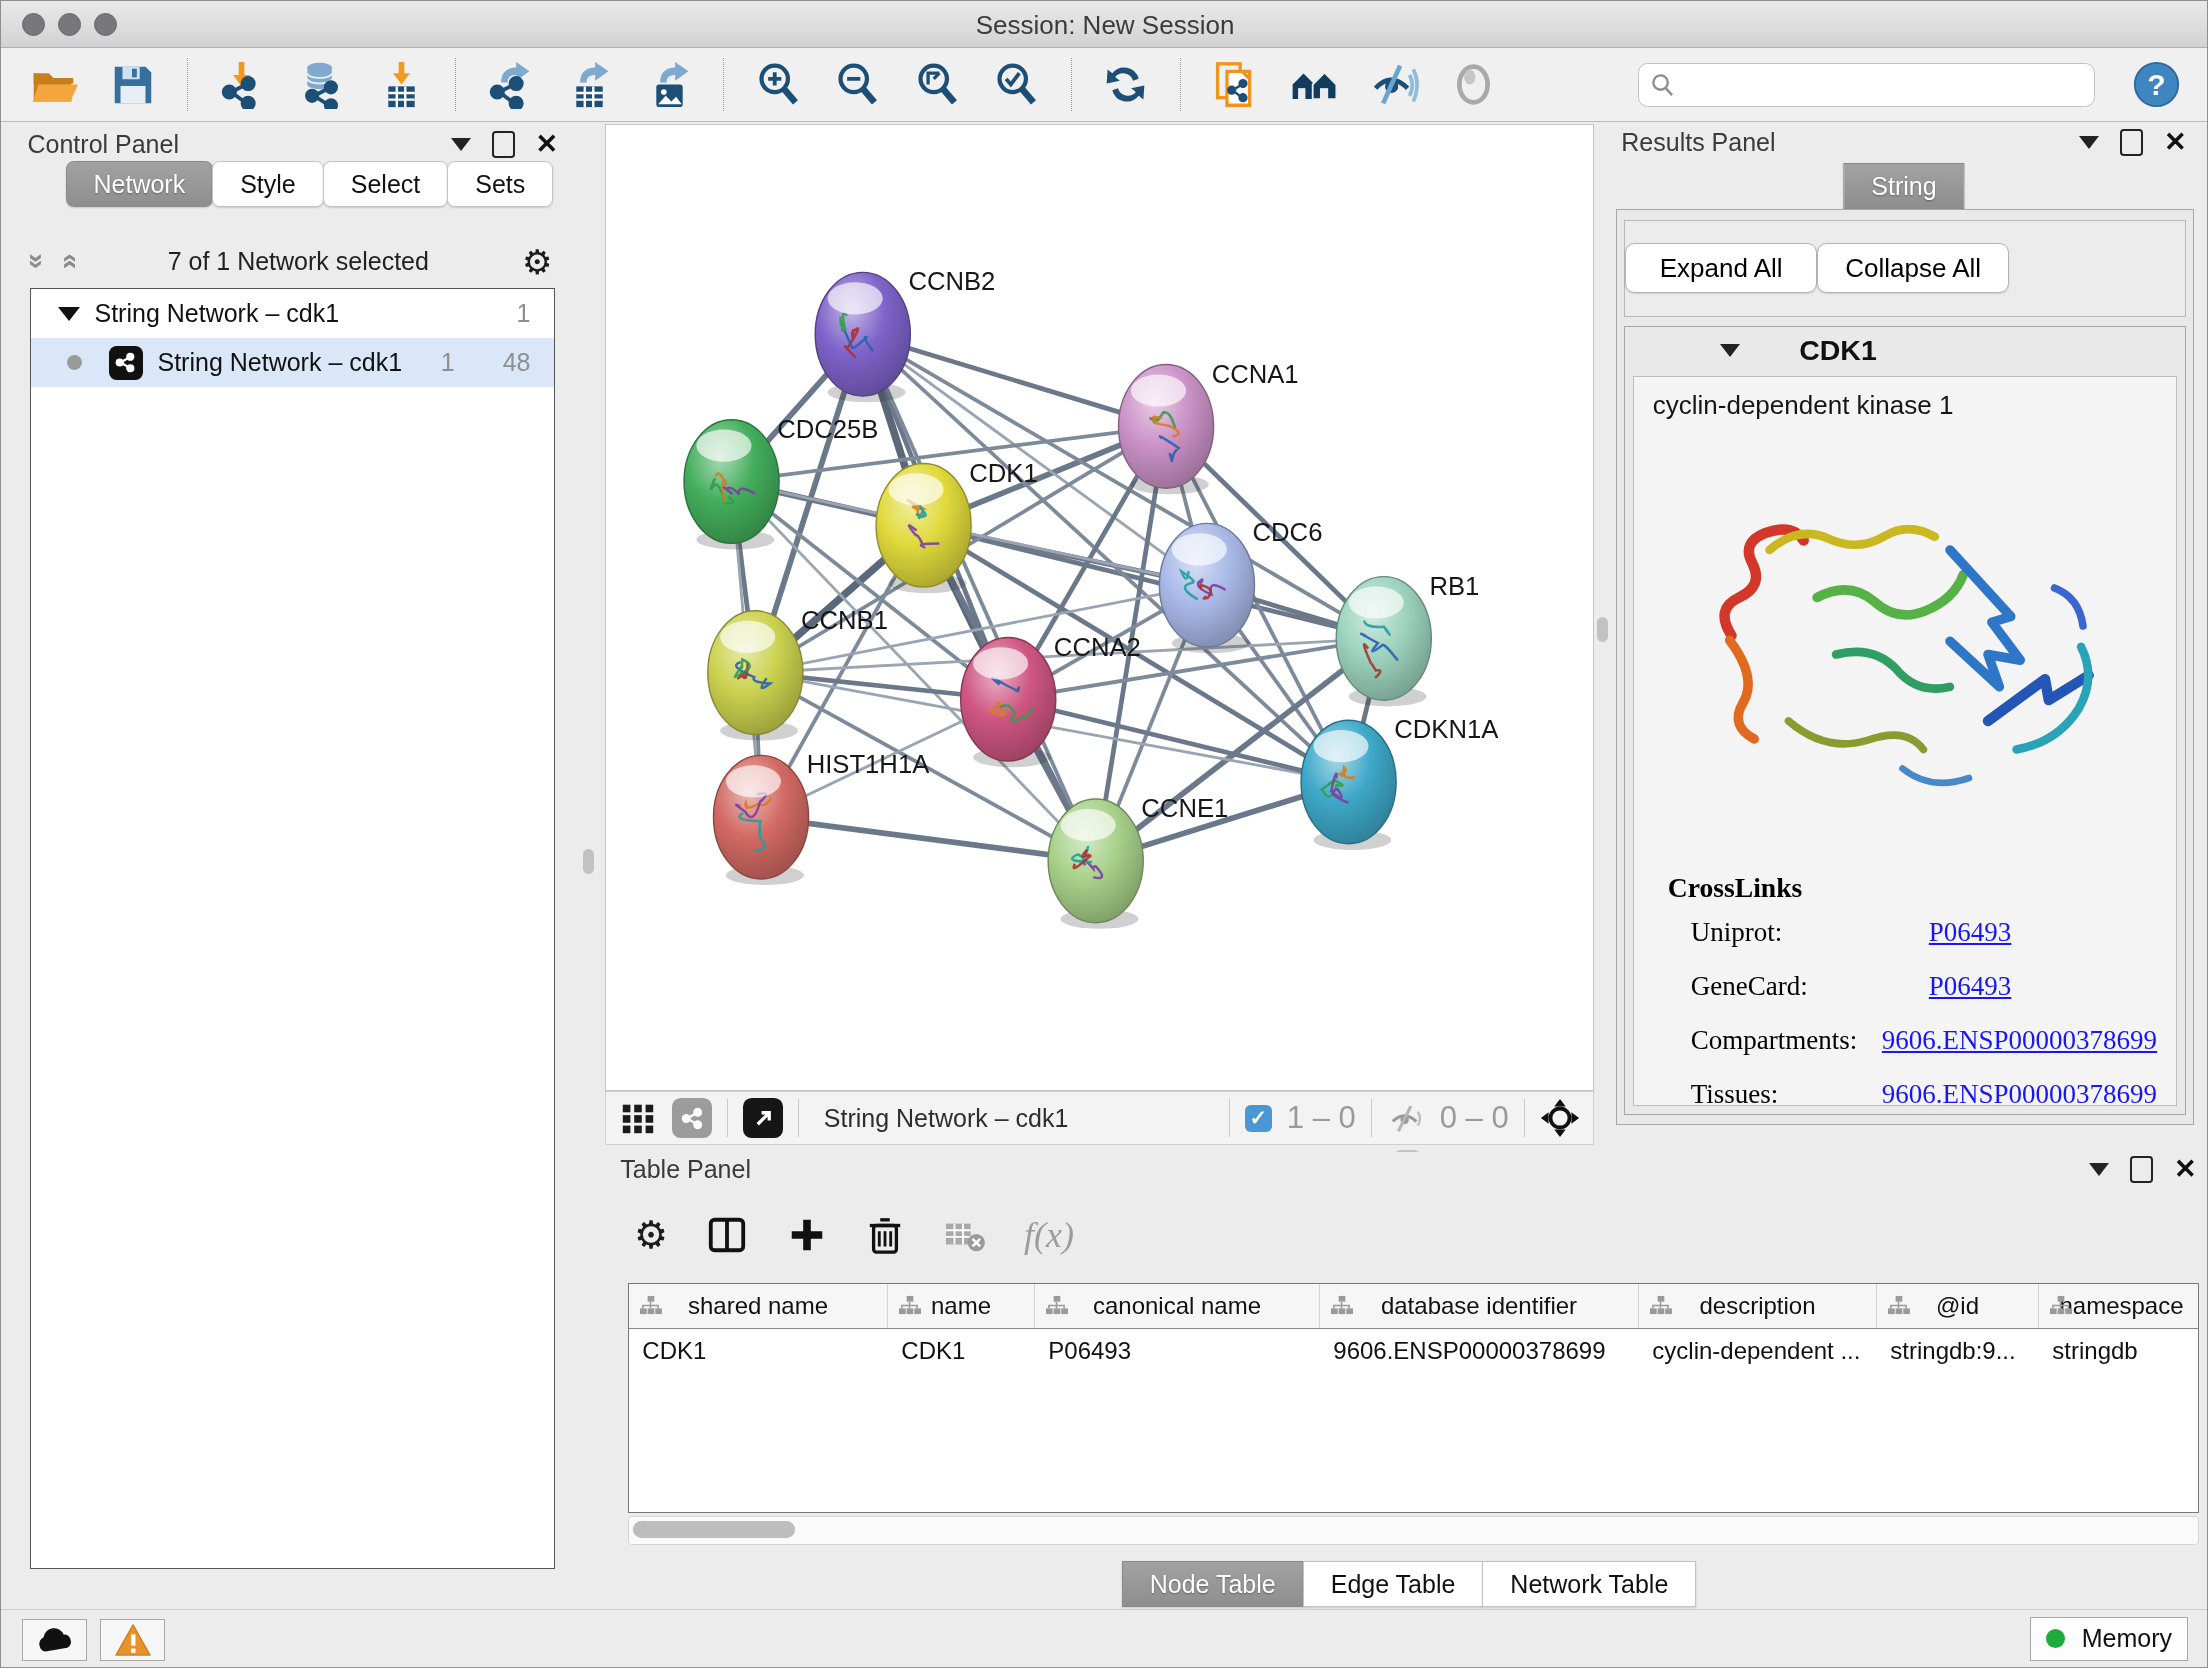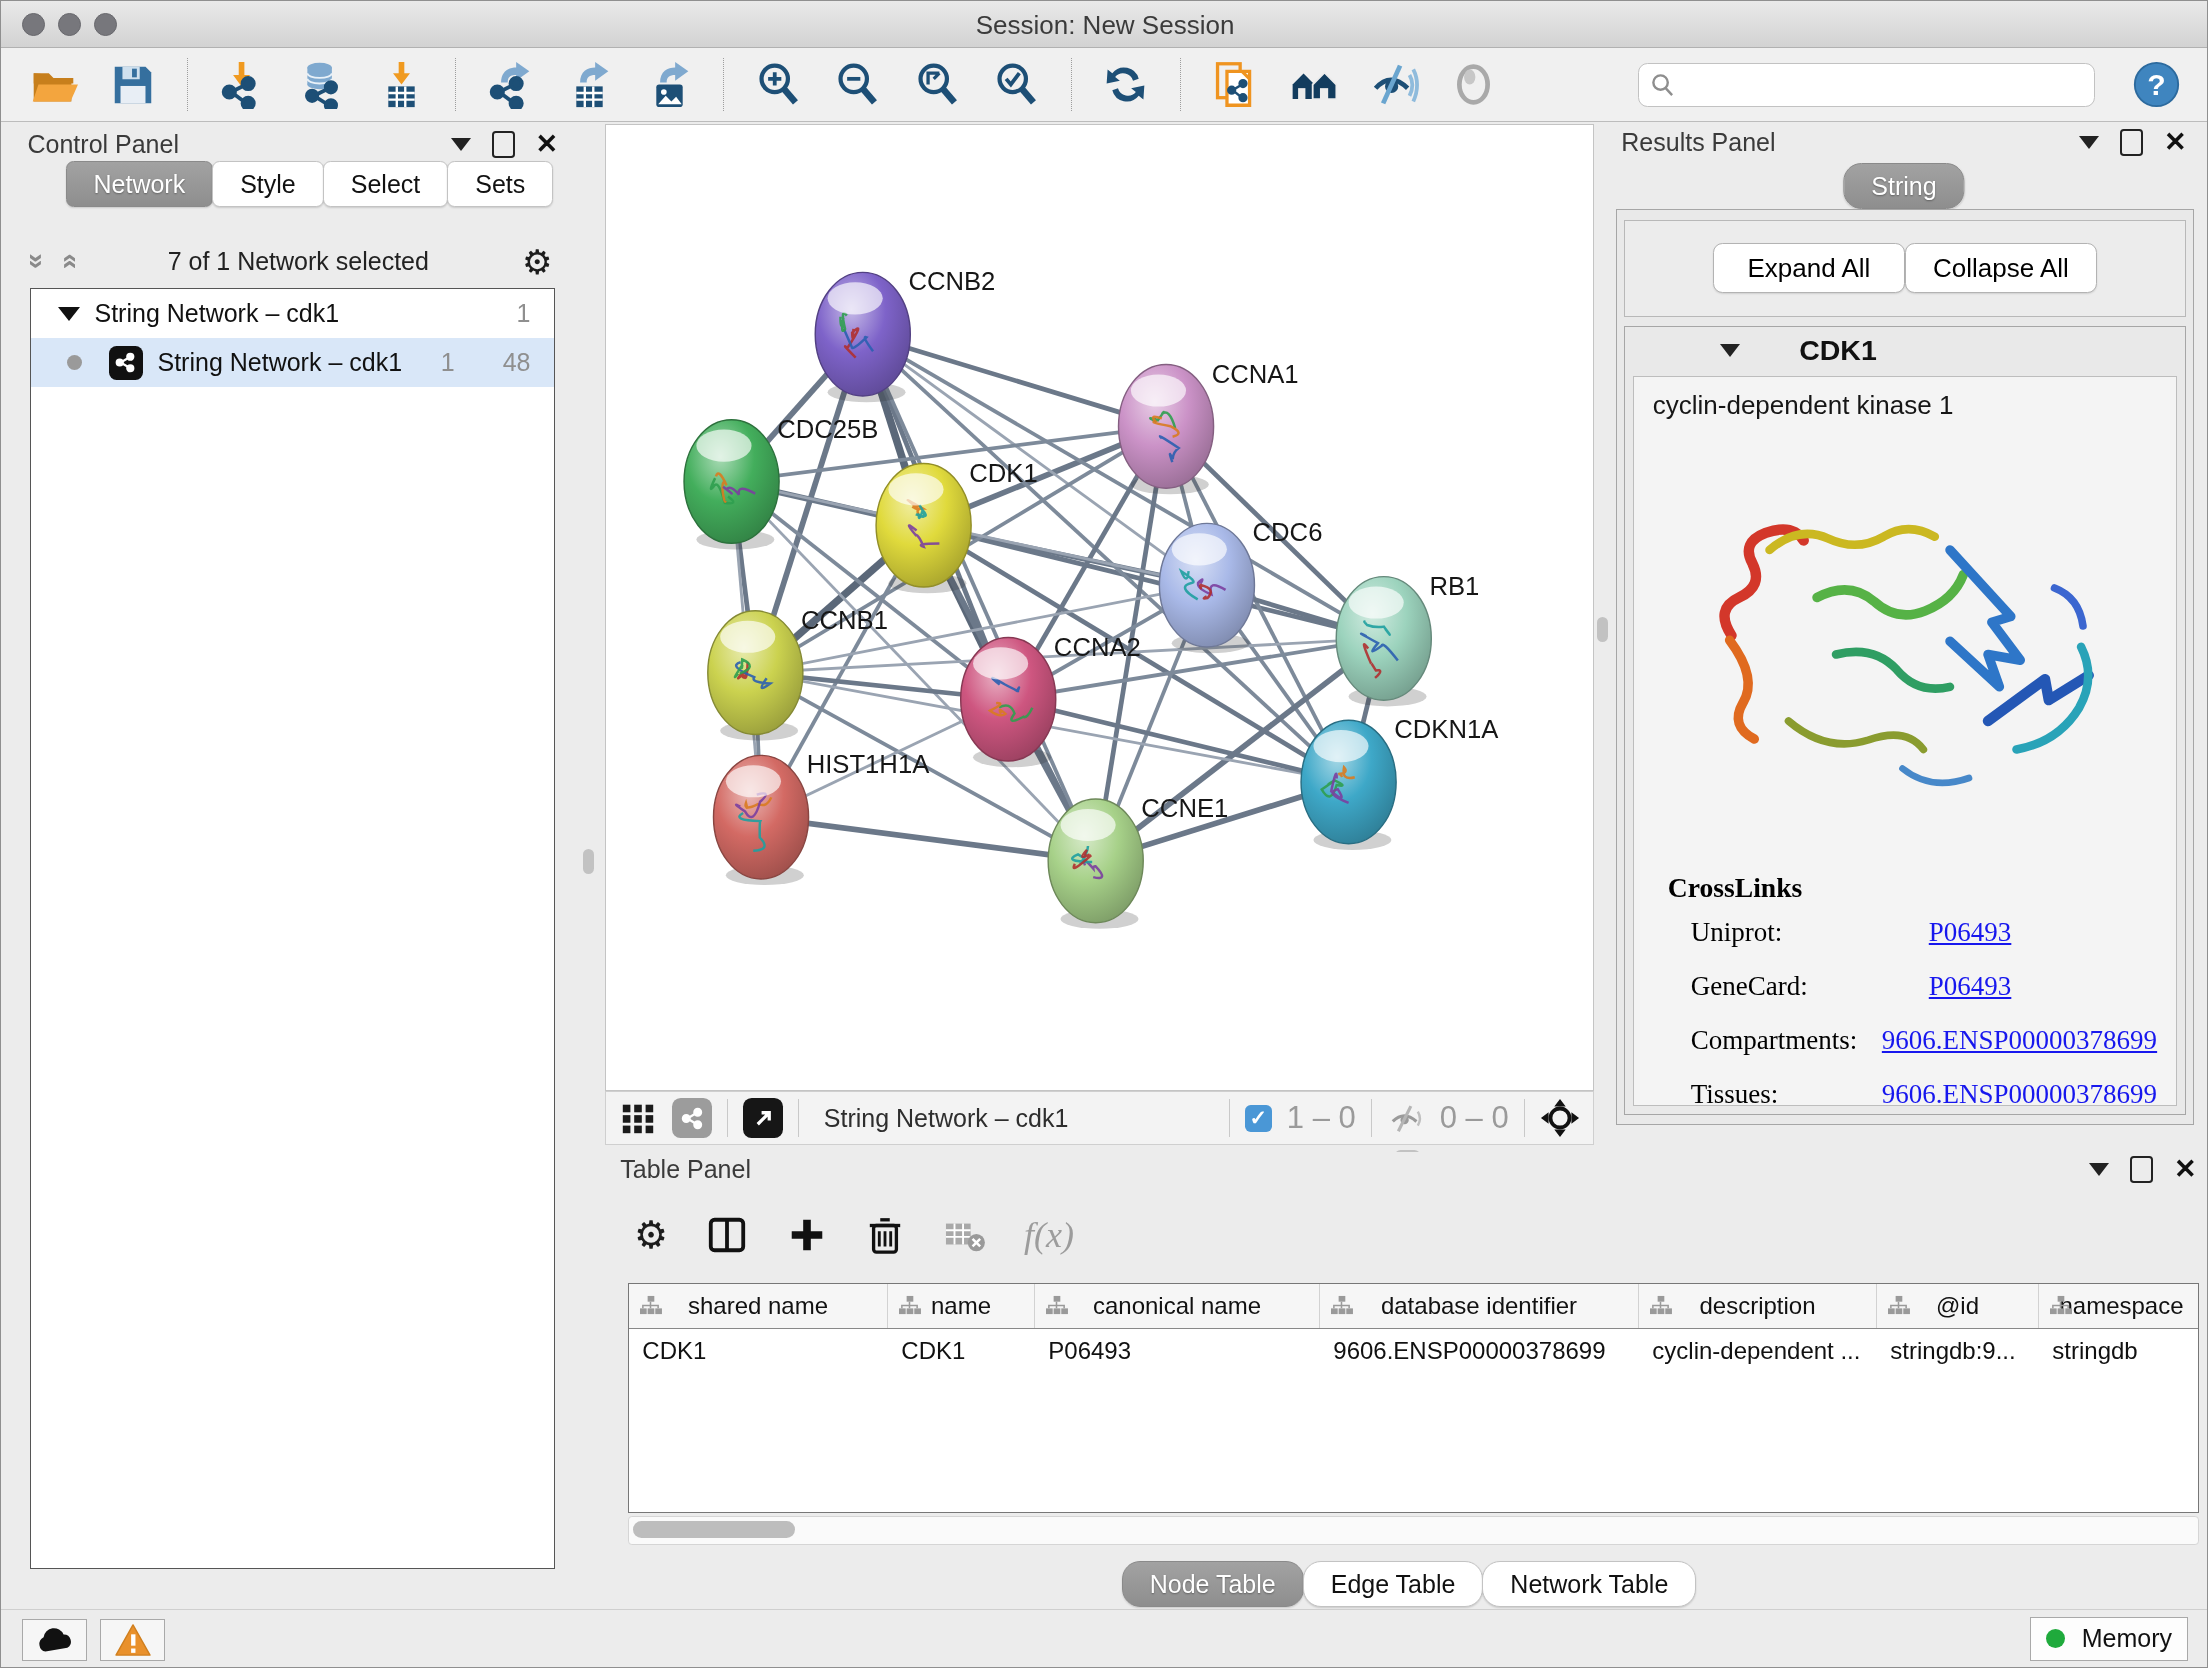--- a/index.html
+++ b/index.html
@@ -20,21 +20,21 @@
   #search-box{width:457px;height:44px;background:#fff;border:1px solid #c2c2c2;border-radius:9.5px;
     display:flex;align-items:center;padding:0 11.4px;box-sizing:border-box;gap:7.6px;}
   #search-input{border:none;outline:none;flex:1;font-size:23px;font-family:"Liberation Sans",sans-serif;background:transparent;}
   
   .panel-title{font-size:25px;color:#3a3a3a;}
   .panel-icons{display:flex;align-items:center;gap:21px;}
   .icon-tri{width:0;height:0;border-left:10.5px solid transparent;border-right:10.5px solid transparent;border-top:13.3px solid #222;}
   .icon-float{width:19px;height:23px;border:2.9px solid #222;border-radius:3.8px;}
   .icon-x{font-size:27px;font-weight:bold;color:#111;line-height:1;}
   .tabbtn{height:44px;padding:0 27px;background:#fff;border:1px solid #c3c3c3;font-size:25px;color:#111;
-    display:flex;align-items:center;justify-content:center;border-radius:18px;box-shadow:0 1px 1.9px rgba(0,0,0,.15);}
+    display:flex;align-items:center;justify-content:center;border-radius:0;box-shadow:0 1px 1.9px rgba(0,0,0,.15);}
   .tabbtn.active{background:linear-gradient(#a2a2a2,#8e8e8e);color:#fff;border-color:#8a8a8a;text-shadow:0 1px 1.9px rgba(0,0,0,.35);}
   
   #control-panel{position:absolute;left:9.5px;top:124px;width:561px;height:1450px;background:#ececec;}
   #cp-header{position:absolute;left:17px;right:13.3px;top:3.8px;height:32px;display:flex;align-items:center;}
   #cp-tabs{position:absolute;left:55px;top:36px;display:flex;}
   #cp-tabs .tabbtn{border-radius:7.6px;margin-right:-1px;}
   #cp-subbar{position:absolute;left:19px;right:19px;top:112px;height:49px;display:flex;align-items:center;background:#ececec;}
   .chev{font-size:28.5px;color:#8a8a8a;font-weight:bold;line-height:1;}
   #cp-status{flex:1;text-align:center;font-size:25px;color:#222;}
   .gear{font-family:"DejaVu Sans",sans-serif;font-size:34px;color:#1c1c1c;line-height:1;}
@@ -53,21 +53,21 @@
   #view-check{width:27px;height:27px;border-radius:5.7px;background:#4a97d6;color:#fff;font-size:21px;font-weight:bold;
     display:flex;align-items:center;justify-content:center;}
   
   .split-dot{position:absolute;background:#c2c2c2;border-radius:7.6px;}
   
   #results-panel{position:absolute;left:1607px;top:124px;width:592px;height:1025px;}
   #rp-header{position:absolute;left:13.3px;right:13.3px;top:1.9px;height:32px;display:flex;align-items:center;}
   #rp-tab{position:absolute;left:50%;transform:translateX(-50%);top:38px;}
   #rp-outer{position:absolute;left:7.6px;right:5.7px;top:84px;bottom:25px;background:#e9e9e9;border:1px solid #a6a6a6;}
   #rp-btnbox{position:absolute;left:7.6px;right:7.6px;top:9.5px;height:95px;background:#ececec;border:1px solid #b8b8b8;
-    display:flex;align-items:center;justify-content:center;}
+    display:flex;align-items:center;}
   .rp-btn{min-width:190px;height:48px;background:#fff;border:1px solid #b3b3b3;border-radius:9.5px;
     font-size:26px;display:flex;align-items:center;justify-content:center;box-shadow:0 1px 1.9px rgba(0,0,0,.12);}
   #rp-main{position:absolute;left:7.6px;right:7.6px;top:116px;bottom:9.5px;background:#e9e9e9;border:1px solid #a6a6a6;}
   #rp-genehdr{height:46px;display:flex;align-items:center;padding-left:95px;gap:59px;}
   #rp-genename{font-size:28.5px;font-weight:bold;color:#111;}
   #rp-inner{position:absolute;left:7.6px;right:7.6px;top:49px;bottom:7.6px;background:#f4f4f4;border:1px solid #bdbdbd;overflow:hidden;}
   #rp-desc{padding:13.3px 0 0 19px;font-size:26px;color:#161616;}
   #protein-img{position:absolute;left:40px;top:59px;width:476px;height:418px;}
   #crosslinks{position:absolute;left:34px;top:495px;right:19px;font-family:"Liberation Serif",serif;}
   #cl-heading{font-size:27.6px;font-weight:bold;color:#000;margin-bottom:13.3px;}

